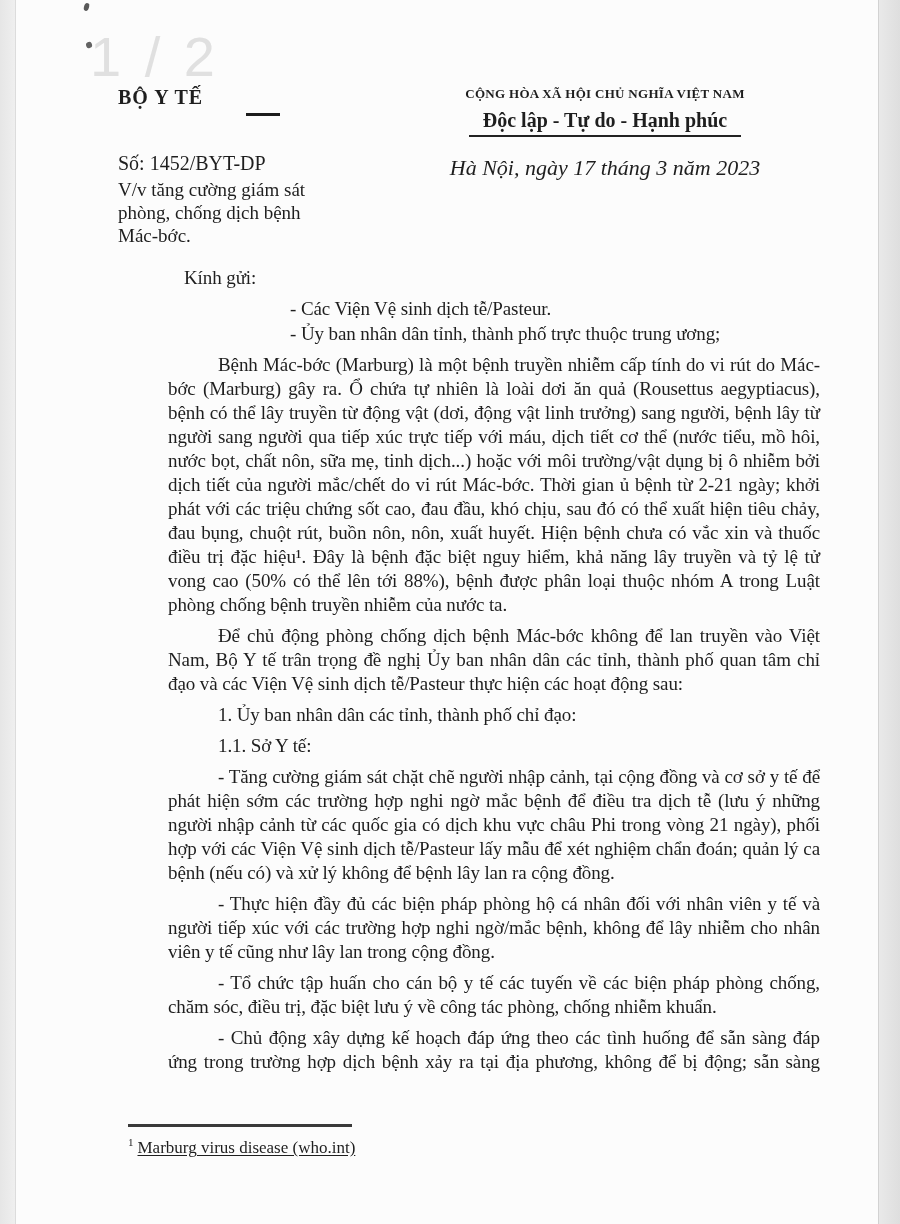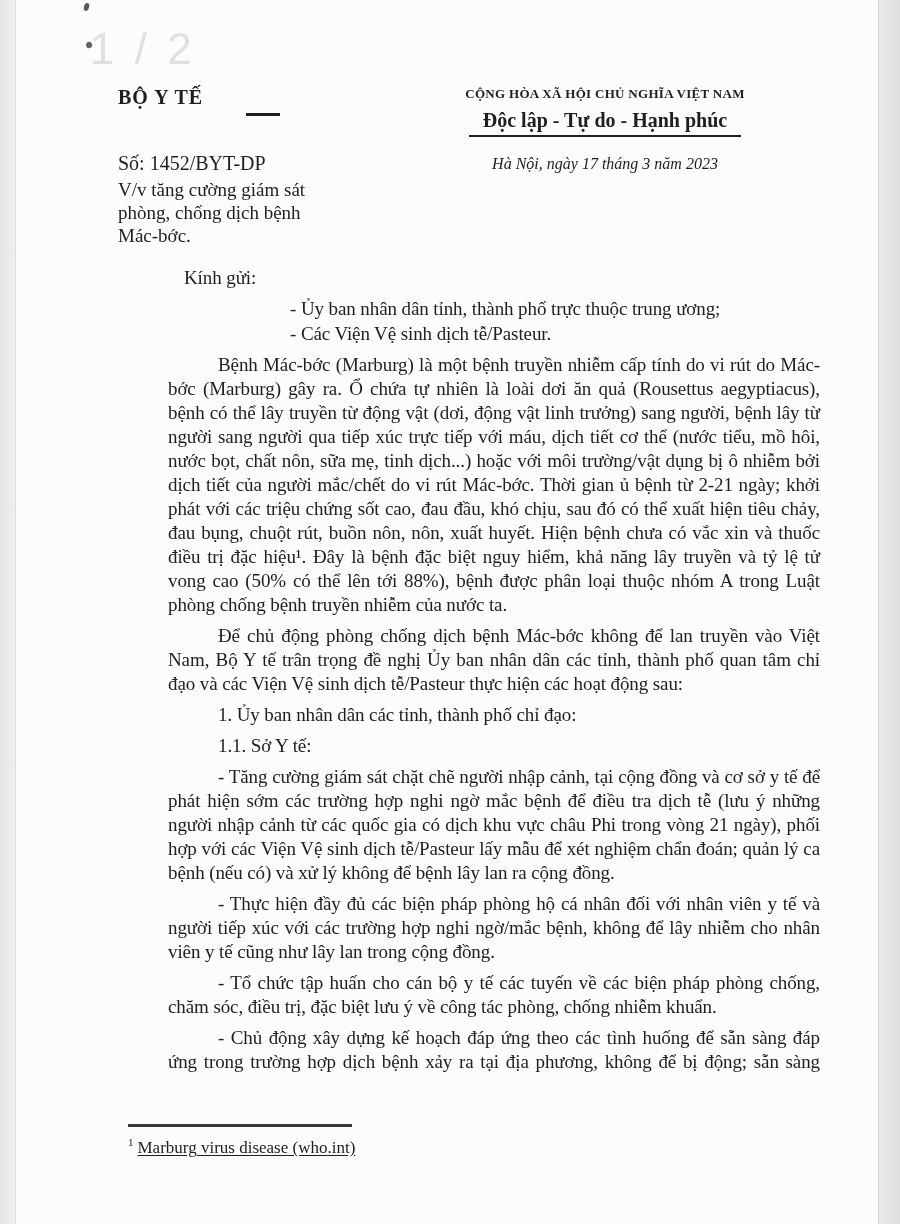--- a/index.html
+++ b/index.html
@@ -20,40 +20,40 @@
   }
   .edge-right {
     position:absolute; right:0; top:0; bottom:0; width:22px;
     background:linear-gradient(to right,#e9e9e9,#dedede);
     border-left:1px solid #d2d2d2;
   }
   
   .watermark {
     position:absolute; left:90px; top:24px;
     font-family:"Liberation Sans","DejaVu Sans",sans-serif;
-    font-size:44px; font-weight:300; letter-spacing:4px;
+    font-size:56px; font-weight:300; letter-spacing:4px;
     color:#e0e0e0;
   }
   .speck { position:absolute; background:#3c3c3c; border-radius:60% 40% 50% 50%; }
   .speck1 { left:84px; top:3px;  width:5px; height:8px; transform:rotate(14deg); opacity:.85; }
   .speck2 { left:86px; top:42px; width:6px; height:6px; transform:rotate(-20deg); opacity:.8; }
 
   
   .header { position:absolute; top:86px; left:0; right:0; }
   .h-left { position:absolute; left:118px; width:290px; text-align:left; }
   .org { font-size:20px; font-weight:bold; letter-spacing:1px; }
   .org-underline { width:34px; height:2.5px; background:#1c1c1c; margin:4px auto 0; }
   .doc-no { margin-top:36px; font-size:20px; }
   .subject { font-size:19px; line-height:23px; margin-top:3px; }
   .subject-line { display:block; }
   .h-right { position:absolute; left:390px; width:430px; text-align:center; }
   .nat1 { font-size:13px; font-weight:bold; letter-spacing:.3px; white-space:nowrap; }
   .nat2 { display:inline-block; font-size:20px; font-weight:bold;
           border-bottom:2.5px solid #222; padding:0 14px 3px; margin-top:7px; }
-  .place-date { font-style:italic; font-size:16px; margin-top:18px; }
+  .place-date { font-style:italic; font-size:22px; margin-top:18px; }
 
   
   .content {
     position:absolute; left:128px; top:252px; width:692px;
     font-size:19px; line-height:24px; text-align:justify;
     letter-spacing:-0.1px;
   }
   .kinh-gui { padding-left:56px; margin-top:14px; }
   .recipients { padding-left:162px; margin-top:6px; text-align:left; line-height:25px; }
   .para { text-indent:50px; margin-top:5px;margin-left:40px; }
@@ -93,22 +93,22 @@
     <div class="h-right">
       <div class="nat1">CỘNG HÒA XÃ HỘI CHỦ NGHĨA VIỆT NAM</div>
       <div><span class="nat2">Độc lập - Tự do - Hạnh phúc</span></div>
       <div class="place-date">Hà Nội, ngày 17 tháng 3 năm 2023</div>
     </div>
   </div>
 
   <div class="content">
     <div class="kinh-gui">Kính gửi:</div>
     <div class="recipients">
+      <div>- Các Viện Vệ sinh dịch tễ/Pasteur.</div>
       <div>- Ủy ban nhân dân tỉnh, thành phố trực thuộc trung ương;</div>
-      <div>- Các Viện Vệ sinh dịch tễ/Pasteur.</div>
     </div>
 
     <p class="para gap">Bệnh Mác-bớc (Marburg) là một bệnh truyền nhiễm cấp tính do vi rút do Mác-bớc (Marburg) gây ra. Ổ chứa tự nhiên là loài dơi ăn quả (Rousettus aegyptiacus), bệnh có thể lây truyền từ động vật (dơi, động vật linh trưởng) sang người, bệnh lây từ người sang người qua tiếp xúc trực tiếp với máu, dịch tiết cơ thể (nước tiểu, mồ hôi, nước bọt, chất nôn, sữa mẹ, tinh dịch...) hoặc với môi trường/vật dụng bị ô nhiễm bởi dịch tiết của người mắc/chết do vi rút Mác-bớc. Thời gian ủ bệnh từ 2-21 ngày; khởi phát với các triệu chứng sốt cao, đau đầu, khó chịu, sau đó có thể xuất hiện tiêu chảy, đau bụng, chuột rút, buồn nôn, nôn, xuất huyết. Hiện bệnh chưa có vắc xin và thuốc điều trị đặc hiệu¹. Đây là bệnh đặc biệt nguy hiểm, khả năng lây truyền và tỷ lệ tử vong cao (50% có thể lên tới 88%), bệnh được phân loại thuộc nhóm A trong Luật phòng chống bệnh truyền nhiễm của nước ta.</p>
     <p class="para gap">Để chủ động phòng chống dịch bệnh Mác-bớc không để lan truyền vào Việt Nam, Bộ Y tế trân trọng đề nghị Ủy ban nhân dân các tỉnh, thành phố quan tâm chỉ đạo và các Viện Vệ sinh dịch tễ/Pasteur thực hiện các hoạt động sau:</p>
     <p class="para gap">1. Ủy ban nhân dân các tỉnh, thành phố chỉ đạo:</p>
     <p class="para gap">1.1. Sở Y tế:</p>
     <p class="para gap">- Tăng cường giám sát chặt chẽ người nhập cảnh, tại cộng đồng và cơ sở y tế để phát hiện sớm các trường hợp nghi ngờ mắc bệnh để điều tra dịch tễ (lưu ý những người nhập cảnh từ các quốc gia có dịch khu vực châu Phi trong vòng 21 ngày), phối hợp với các Viện Vệ sinh dịch tễ/Pasteur lấy mẫu để xét nghiệm chẩn đoán; quản lý ca bệnh (nếu có) và xử lý không để bệnh lây lan ra cộng đồng.</p>
     <p class="para gap">- Thực hiện đầy đủ các biện pháp phòng hộ cá nhân đối với nhân viên y tế và người tiếp xúc với các trường hợp nghi ngờ/mắc bệnh, không để lây nhiễm cho nhân viên y tế cũng như lây lan trong cộng đồng.</p>
     <p class="para gap">- Tổ chức tập huấn cho cán bộ y tế các tuyến về các biện pháp phòng chống, chăm sóc, điều trị, đặc biệt lưu ý về công tác phòng, chống nhiễm khuẩn.</p>
     <p class="para gap continues">- Chủ động xây dựng kế hoạch đáp ứng theo các tình huống để sẵn sàng đáp ứng trong trường hợp dịch bệnh xảy ra tại địa phương, không để bị động; sẵn sàng</p>

